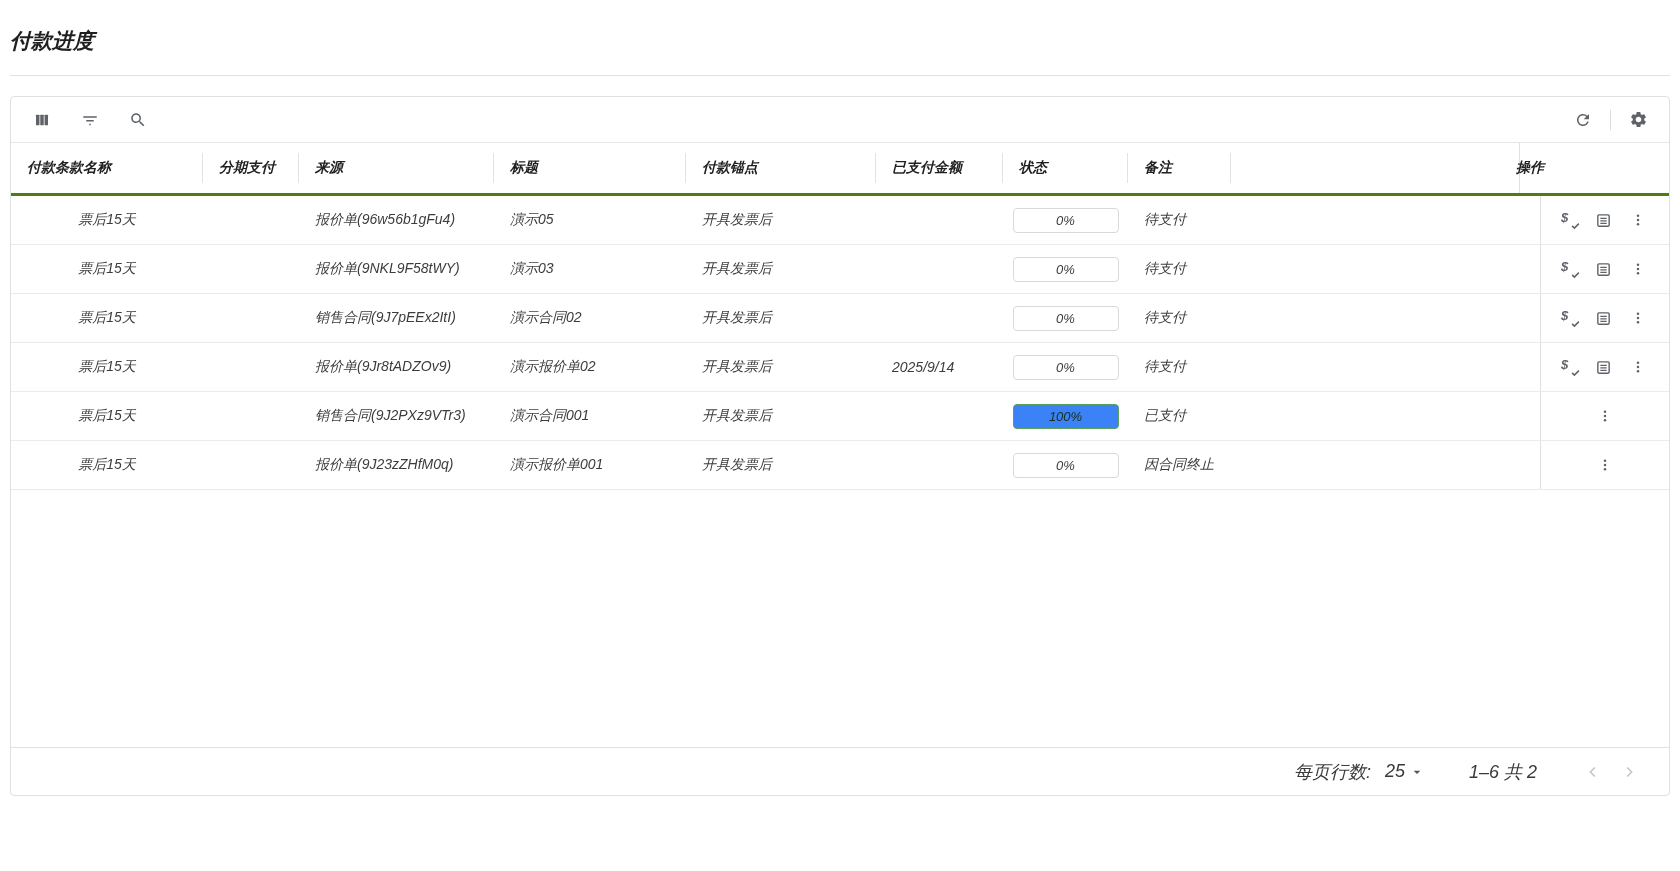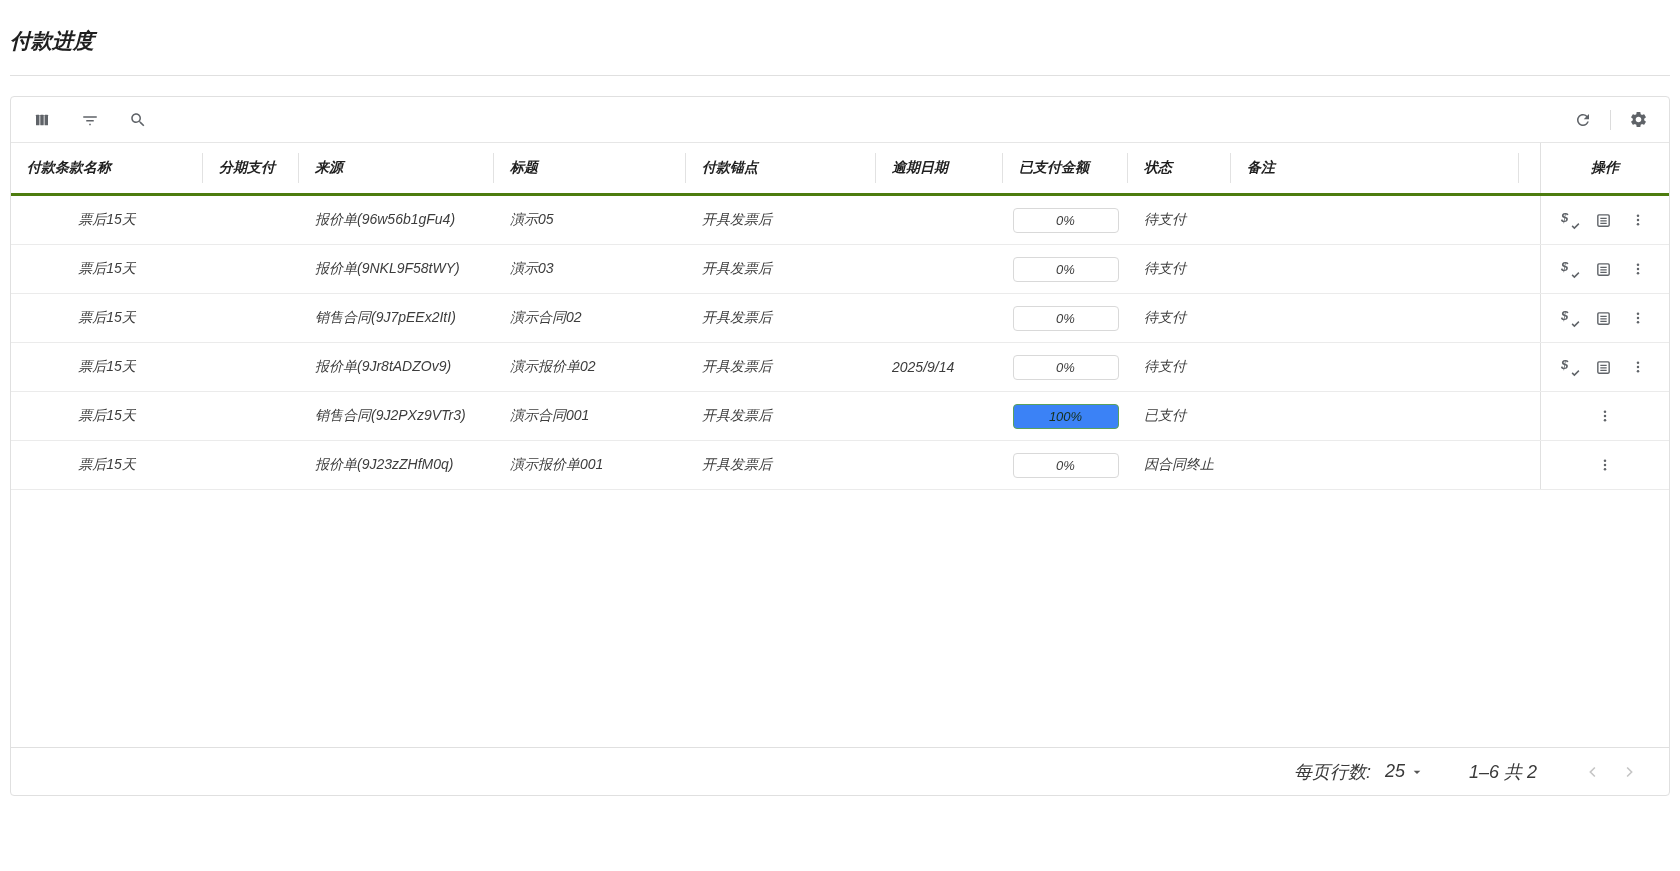--- a/index.html
+++ b/index.html
@@ -108,21 +108,20 @@
         </div>
       </div>
     </div>
 
     <div class="thead grid-row">
       <div class="th sep">付款条款名称</div>
       <div class="th sep">分期支付</div>
       <div class="th sep">来源</div>
       <div class="th sep">标题</div>
       <div class="th sep">付款锚点</div>
-      <div class="th sep">逾期日期</div>
       <div class="th sep">已支付金额</div>
       <div class="th sep">状态</div>
       <div class="th sep">备注</div>
       <div class="th"></div>
       <div class="th th-actions">操作</div>
     </div>
 
     <div class="tbody">
 
       <div class="tr grid-row">

